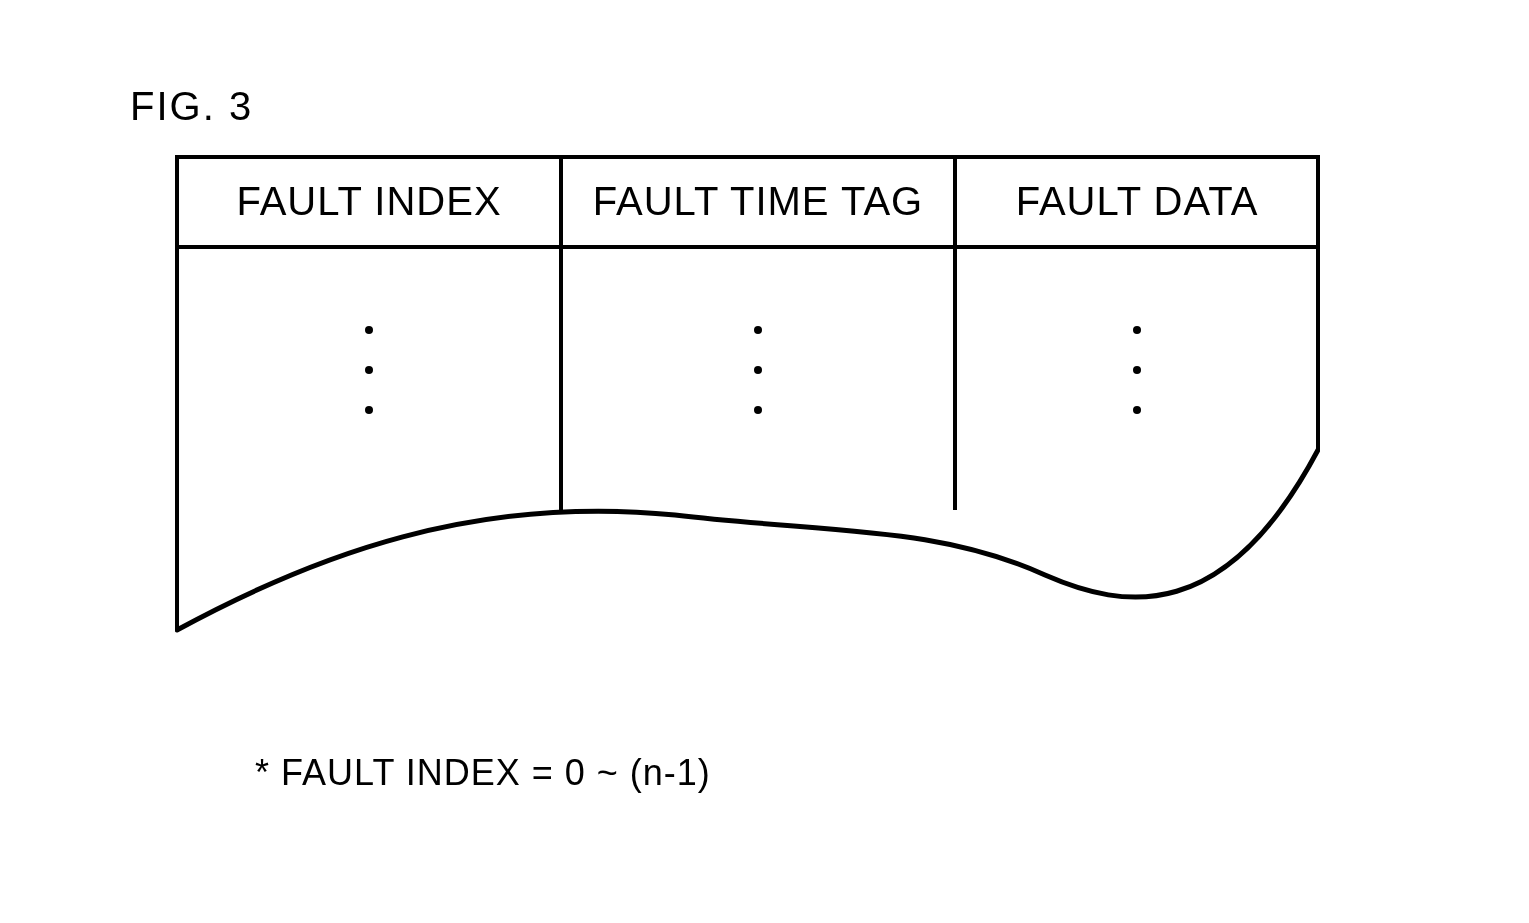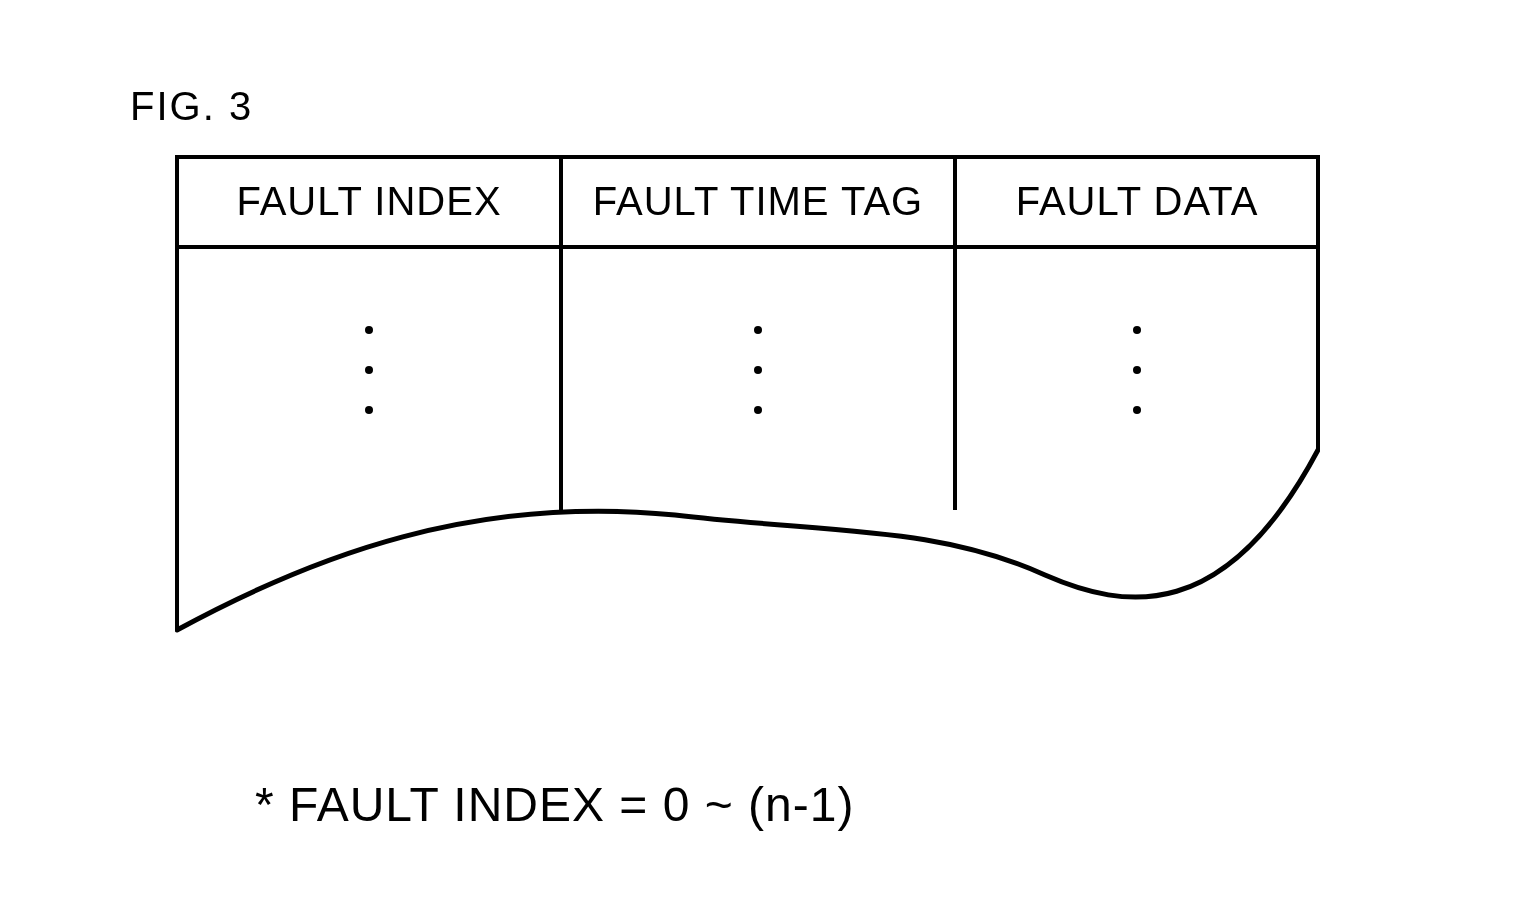--- a/index.html
+++ b/index.html
@@ -33,22 +33,22 @@
   }
   .table-text {
     font-family: Arial, Helvetica, sans-serif;
     font-size: 40px;
     font-weight: normal;
     letter-spacing: 1px;
   }
   .footnote {
     position: absolute;
     left: 255px;
-    top: 777px;
-    font-size: 48px;
+    top: 752px;
+    font-size: 36px;
     letter-spacing: 1px;
   }
   .ellipsis-dot {
     fill: #000;
   }
 </style>
 </head>
 <body>
 
 <div class="container">

